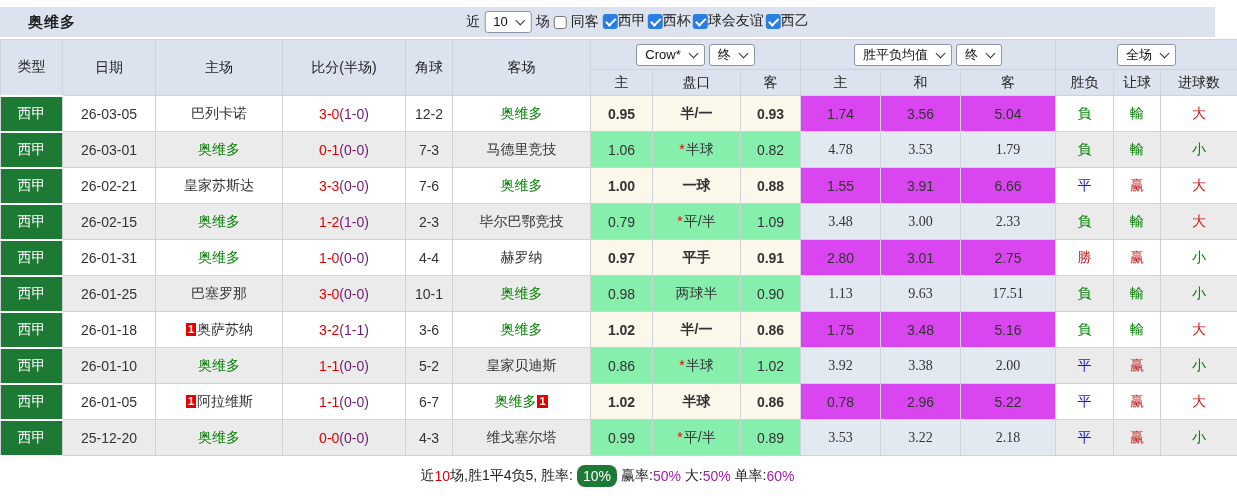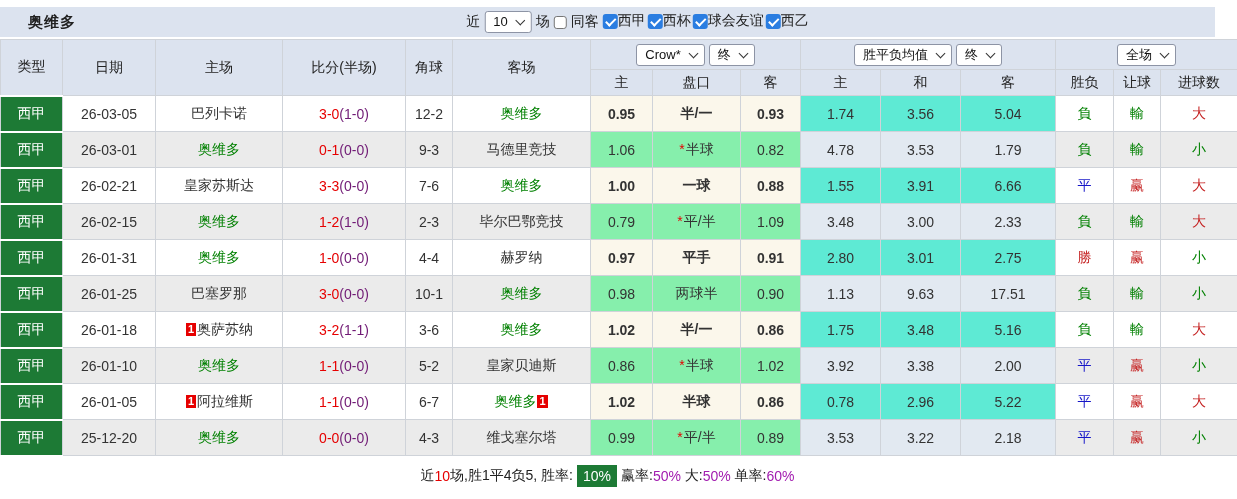--- a/index.html
+++ b/index.html
@@ -23,34 +23,34 @@
   thead th { background:#dce3ef; font-weight:normal; font-size:14px; color:#222; }
   thead tr.r1 th { height:30px; }
   thead tr.r2 th { height:26px; }
   .ddcell { text-align:center; }
   .ddwrap { display:flex; justify-content:center; align-items:center; gap:4px; }
   tbody td { height:36px; }
   tr.odd td.base { background:#fff; }
   tr.even td.base { background:#ebebeb; }
   tr.odd td.asian { background:#fbf7eb;font-weight:bold; }
   tr.even td.asian { background:#86efac; }
-  tr.odd td.avg { background:#5eead4; }
-  tr.even td.avg { background:#e2e9f1; }
+  tr.odd td.avg { background:#d946ef; }
+  tr.even td.avg { background:#e2e9f1;font-family:Liberation Serif, serif; }
   td.league { background:#1d7a35; color:#fff; border-top:2px solid #fff; border-bottom:2px solid #fff; font-size:14px; }
   .t-focus { color:#008000; }
   .score-full { color:#e60000; }
   .score-half { color:#701a75; }
   .star { color:#e60000; margin-right:1px; }
   .c-red { color:#c52222; }
   .c-green { color:#008000; }
   .c-blue { color:#1515c8; }
   .badge-rc { display:inline-block; background:#e60000; color:#fff; font-size:11px; font-weight:bold; line-height:13px; padding:0 2px; margin:0 1px; vertical-align:1px; }
   .summary { height:39px; display:flex; align-items:center; justify-content:center; font-size:14px; color:#222; background:#fff; }
   .summary span { white-space:pre; }
-  .pct-badge { background:#1d7a35; color:#fff; padding:3px 6px; margin:0 4px; }
+  .pct-badge { background:#1d7a35; color:#fff; padding:3px 6px; margin:0 4px;border-radius:8px; }
   .s-blue { color:#a21caf; }
   .s-red { color:#e60000; }
 </style>
 </head>
 <body>
 
 <div class="widget">
   <div class="topstrip"></div>
 
   <div class="titlebar">
@@ -163,21 +163,21 @@
           <td class="avg">5.04</td>
           <td class="base c-green">負</td>
           <td class="base c-green">輸</td>
           <td class="base c-red">大</td>
         </tr>
         <tr class="even">
           <td class="league">西甲</td>
           <td class="base">26-03-01</td>
           <td class="base"><span class="t-focus">奥维多</span></td>
           <td class="base"><span class="score-full">0-1</span><span class="score-half">(0-0)</span></td>
-          <td class="base">9-3</td>
+          <td class="base">7-3</td>
           <td class="base"><span>马德里竞技</span></td>
           <td class="asian">1.06</td>
           <td class="asian"><span class="star">*</span>半球</td>
           <td class="asian">0.82</td>
           <td class="avg">4.78</td>
           <td class="avg">3.53</td>
           <td class="avg">1.79</td>
           <td class="base c-green">負</td>
           <td class="base c-green">輸</td>
           <td class="base c-green">小</td>

